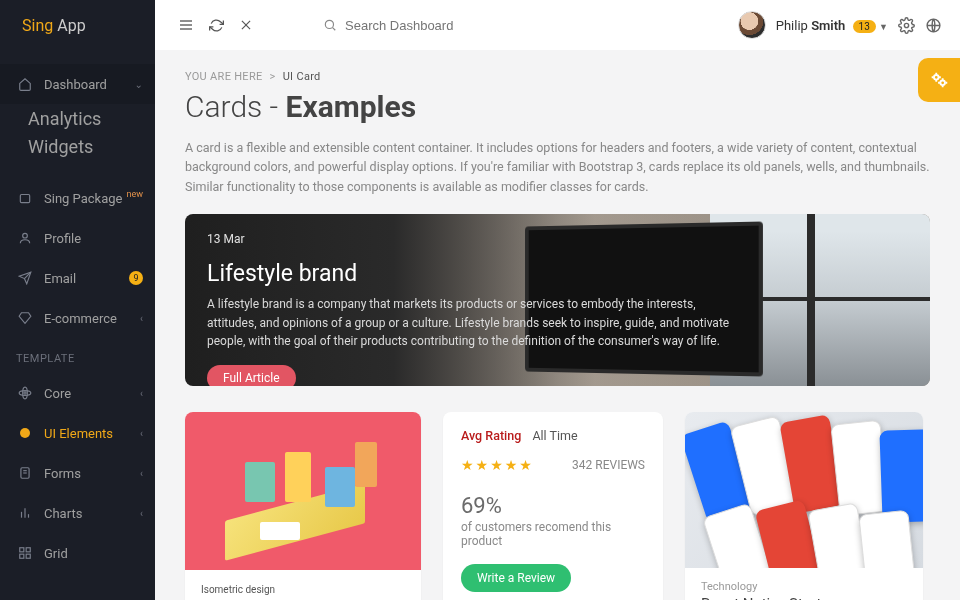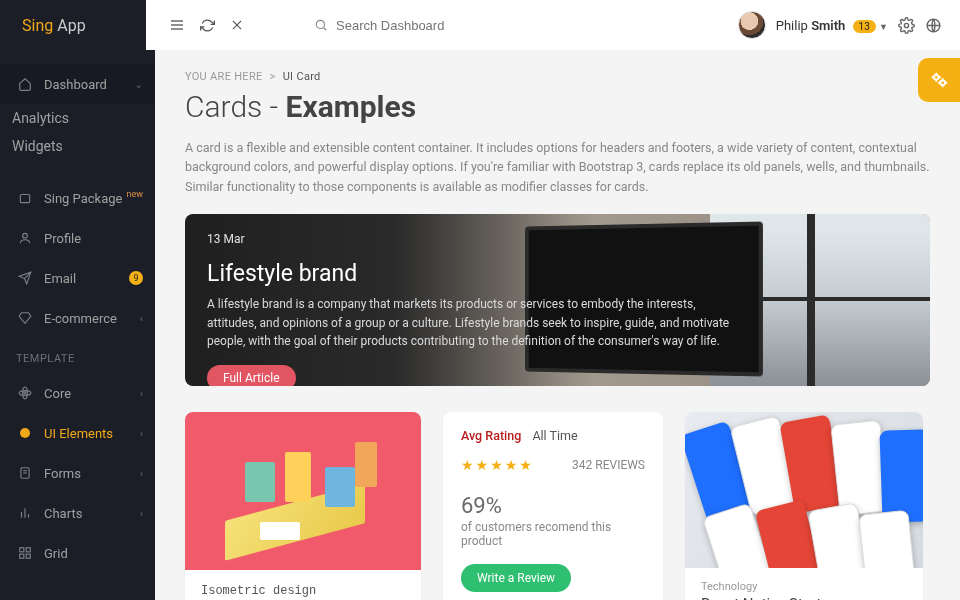--- a/index.html
+++ b/index.html
@@ -3,30 +3,30 @@
 <meta charset="utf-8">
 <style>
   * { box-sizing: border-box; margin: 0; padding: 0; }
   body { font-family: -apple-system, BlinkMacSystemFont, "Segoe UI", Roboto, sans-serif; font-size: 14px; color: #4d4d4d; background: #f4f4f5; width: 960px; height: 600px; overflow: hidden; position: relative; }
   .sidebar { position: absolute; left: 0; top: 0; width: 155px; height: 600px; background: #1b1e27; color: #a0a0a0; }
   .logo { height: 50px; display: flex; align-items: center; padding-left: 22px; font-size: 16px; }
   .logo .s1 { color: #f0a818; }
   .logo .s2 { color: #ccc; margin-left: 4px; }
   .side-item { display: flex; align-items: center; height: 40px; padding: 0 12px 0 16px; font-size: 13px; cursor: pointer; position: relative; }
   .side-item .ic { width: 18px; display: inline-flex; justify-content: center; margin-right: 10px; color: #7a7f8c; }
-  .side-sub { padding-left: 12px; font-size: 14px; height: 28px; display: flex; align-items: center; cursor: pointer; color:#a0a0a0; }
+  .side-sub { padding-left: 28px; font-size: 18px; height: 28px; display: flex; align-items: center; cursor: pointer; color:#a0a0a0; }
   .side-item .chev { margin-left: auto; font-size: 10px; color: #6b6f7a; }
   .side-item .sup { font-size: 9px; color: #e3924b; margin-left: 4px; position: relative; top: -4px; }
   .side-item.active { color: #f0a818; }
   .side-item.active .ic-dot { width:10px; height:10px; border-radius:50%; background:#f0a818; display:inline-block; }
   .side-header { padding: 14px 16px 8px; font-size: 11px; color: #6b6f7a; letter-spacing: .5px; }
   .badge-y { background:#f5b014; color:#222; border-radius:50%; width:14px; height:14px; font-size:9px; display:inline-flex; align-items:center; justify-content:center; margin-left:auto; }
   .dash-item { background:#171a22;align-items:center; }
 
-  .topbar { position:absolute; left:146px; top:0; right:0; height:50px; background:#fff; display:flex; align-items:center; padding:0 18px; }
+  .topbar { position:absolute; left:155px; top:0; right:0; height:50px; background:#fff; display:flex; align-items:center; padding:0 18px; }
   .topbar .tbtn { width:26px; height:26px; display:inline-flex; align-items:center; justify-content:center; color:#5a5a5a; cursor:pointer; margin-right:4px;}
   .search { display:flex; align-items:center; margin-left:60px; color:#888; }
   .search input { border:none; outline:none; font-size:13px; margin-left:8px; width:180px; color:#555; }
   .user-area { margin-left:auto; display:flex; align-items:center; gap:10px;justify-content:space-between; }
   .avatar { width:28px; height:28px; border-radius:50%; background: radial-gradient(circle at 40% 35%, #e8c9b0 38%, #6b4a35 39% 60%, #2d2d2d 61%); border:1px solid #ddd;}
   .uname { font-size:13px; color:#333; }
   .uname .ln { font-weight:600; }
   .ubadge { background:#f5b014; color:#222; border-radius:9px; font-size:10px; padding:1px 6px; margin-left:4px;}
   .gear { color:#666; cursor:pointer; }
 
@@ -48,21 +48,21 @@
   .hero p { font-size:12px; line-height:1.55; color:#dadada; }
   .hero .btn { display:inline-block; margin-top:14px; background:#e25563; color:#fff; border-radius:16px; padding:6px 16px; font-size:12px; cursor:pointer; }
 
   .grid { display:flex; gap:22px; margin-top:26px; }
   .card { background:#fff; border-radius:8px; overflow:hidden; box-shadow:0 1px 2px rgba(0,0,0,.05); }
   .card1 { width:236px; }
   .card1 .img { height:158px; background:#f05a6a; position:relative; }
   .iso { position:absolute; inset:0; }
   .iso .blk { position:absolute; border-radius:2px; }
   .card1 .body { padding:14px 16px; }
-  .card1 .body .t { font-size:12px; color:#555;font-family:Liberation Mono, monospace; }
+  .card1 .body .t { font-size:10px; color:#555; }
   .card2 { width:220px; padding:16px 18px 18px; }
   .card2 .hd { font-size:12.5px; }
   .card2 .hd .g { color:#b91c1c; font-weight:500; }
   .card2 .hd .a { color:#555; margin-left:8px; }
   .stars { color:#f5b014; font-size:14px; margin:14px 0 2px; letter-spacing:2px; display:flex; align-items:center;}
   .stars .rv { margin-left:auto; color:#888; font-size:12px; letter-spacing:0;}
   .pct { font-size:22px; color:#6b6b6b; font-weight:400; margin-top:20px;}
   .sub { font-size:12px; color:#8a8a8a; margin-top:2px;}
   .btn-g { display:inline-block; margin-top:16px; background:#2fbf71; color:#fff; border-radius:16px; padding:7px 16px; font-size:12px; cursor:pointer;}
   .card3 { width:238px; }

